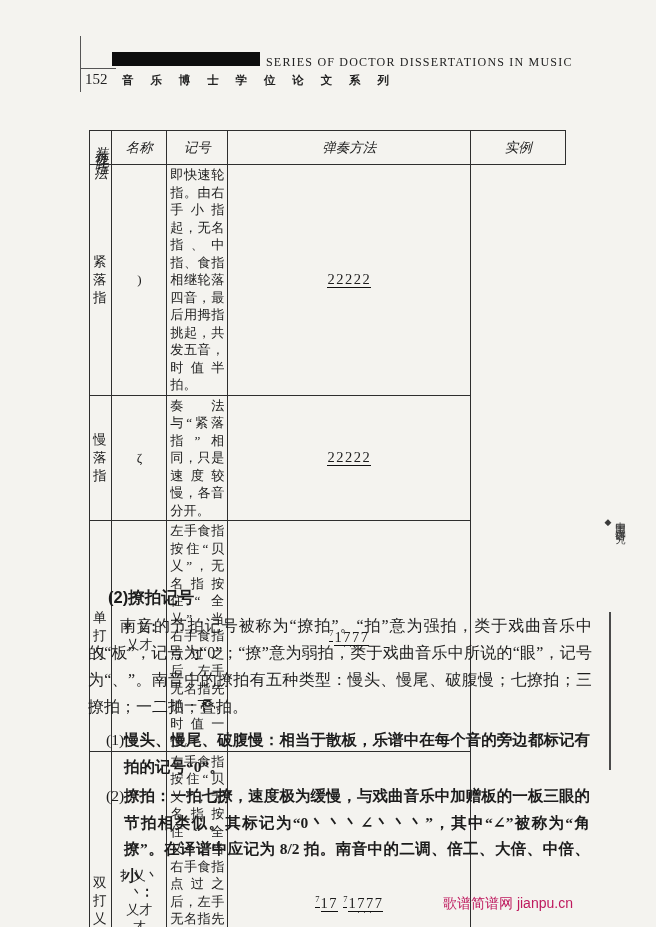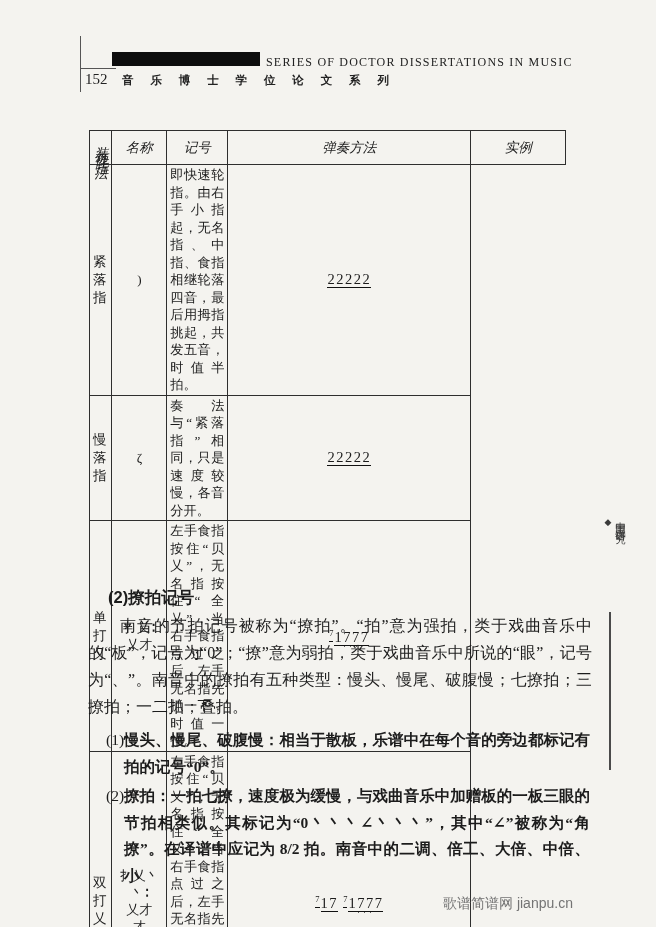--- a/index.html
+++ b/index.html
@@ -63,21 +63,21 @@
     position:absolute;left:603px;top:513px;
     writing-mode:vertical-rl;text-orientation:upright;
     font-size:10.5px;letter-spacing:2px;color:#3a3a3a;text-align:center;
   }
   .side-diamond{display:block;margin-top:4px;font-size:9px;letter-spacing:0;}
   .side-line{position:absolute;left:609px;top:612px;width:2px;height:158px;background:#4a4a4a;}
   
   .watermark{
     position:absolute;left:443px;top:895px;white-space:nowrap;
     font-family:"Liberation Sans","DejaVu Sans",sans-serif;
-    font-size:14px;color:#737373;
+    font-size:14px;color:#be185d;
   }
 </style>
 </head>
 <body>
 
 <div class="hdr-vline"></div>
 <div class="hdr-hline"></div>
 <div class="hdr-bar"></div>
 <div class="hdr-en">SERIES OF DOCTOR DISSERTATIONS IN MUSIC</div>
 <div class="page-num">152</div>

